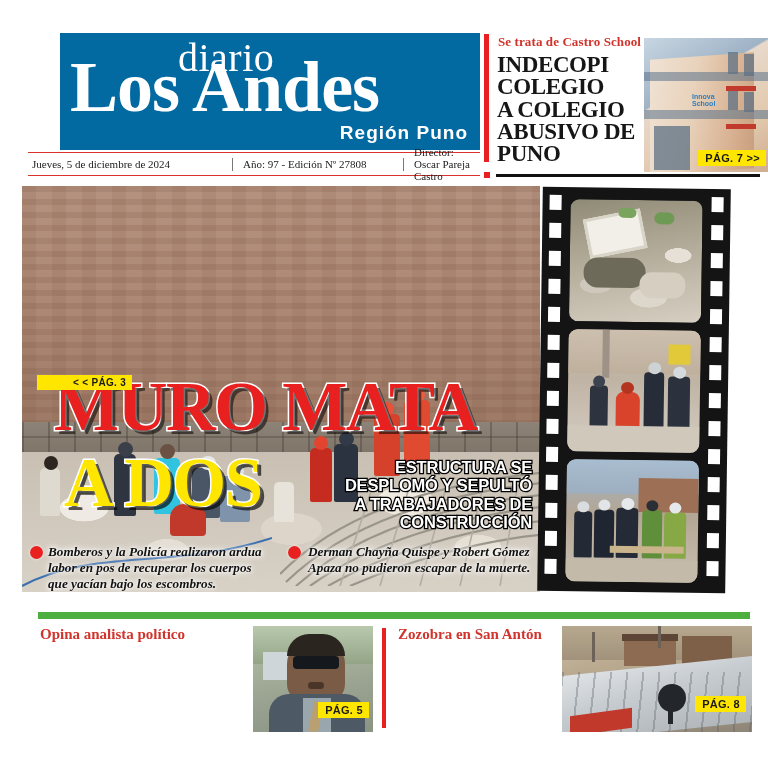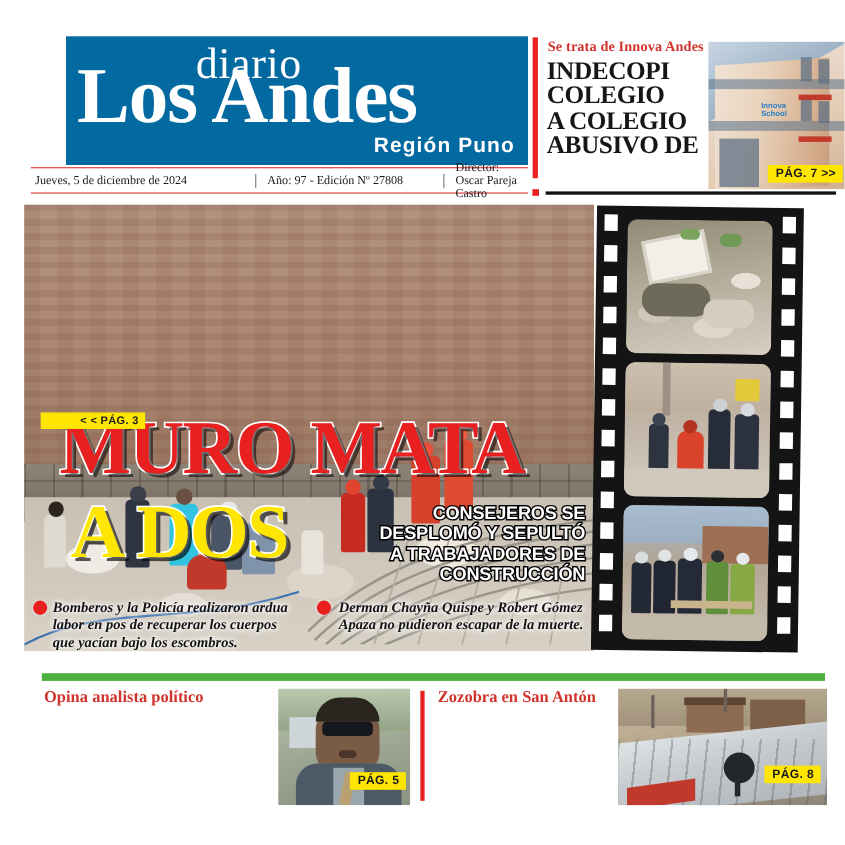--- a/index.html
+++ b/index.html
@@ -349,26 +349,27 @@
       <div class="tp-win sh" style="left:84px;top:14px;width:10px;height:22px"></div>
       <div class="tp-win sh" style="left:100px;top:16px;width:10px;height:22px"></div>
       <div class="tp-win sh" style="left:84px;top:52px;width:10px;height:20px"></div>
       <div class="tp-win sh" style="left:100px;top:54px;width:10px;height:20px"></div>
       <div class="tp-win sh" style="left:10px;top:88px;width:36px;height:44px"></div>
       <div class="tp-roof sh" style="left:82px;top:48px;width:30px;height:5px"></div>
       <div class="tp-roof sh" style="left:82px;top:86px;width:30px;height:5px"></div>
       <div class="tp-logo">Innova School</div>
       <div class="pagbadge teaser-pag">PÁG. 7 &gt;&gt;</div>
     </div>
-    <div class="teaser-kicker">Se trata de Innova Andes</div>
+    <div class="teaser-kicker">Se trata de Castro School</div>
     <div class="teaser-head">
       <span>INDECOPI</span>
       <span>COLEGIO</span>
       <span>A COLEGIO</span>
       <span>ABUSIVO DE</span>
+      <span>PUNO</span>
     </div>
   </div>
   <div class="rule-reddot"></div>
   <div class="rule-black"></div>
 
   <div class="main-wrap">
     <div class="main-photo">
       <div class="mp-wall"></div>
       <div class="mp-stonewall"></div>
       <div class="mp-rubble"></div>
@@ -414,21 +415,21 @@
       </svg>
       <svg class="sh" style="left:0;bottom:0;width:250px;height:110px" viewBox="0 0 250 110" preserveAspectRatio="none">
         <path d="M0,104 C70,66 150,88 250,56" stroke="#3a6fb0" stroke-width="2" fill="none"></path>
       </svg>
     </div>
 
     <div class="headline-muro">MURO MATA</div>
     <div class="headline-ados">A DOS</div>
 
     <div class="subhead">
-      <span>CONSEJEROS SE</span>
+      <span>ESTRUCTURA SE</span>
       <span>DESPLOMÓ  Y SEPULTÓ</span>
       <span>A TRABAJADORES DE</span>
       <span>CONSTRUCCIÓN</span>
     </div>
 
     <div class="main-pag">
       <span class="pagbadge">&lt; &lt; PÁG. 3</span>
     </div>
   </div>
 

